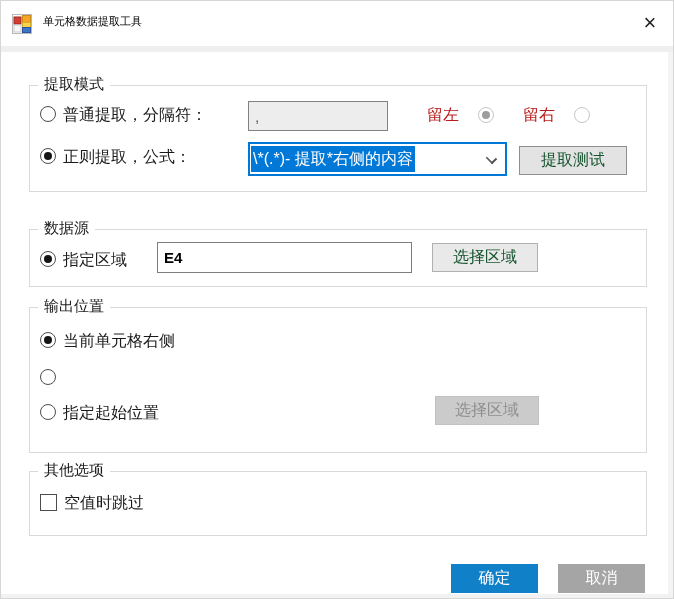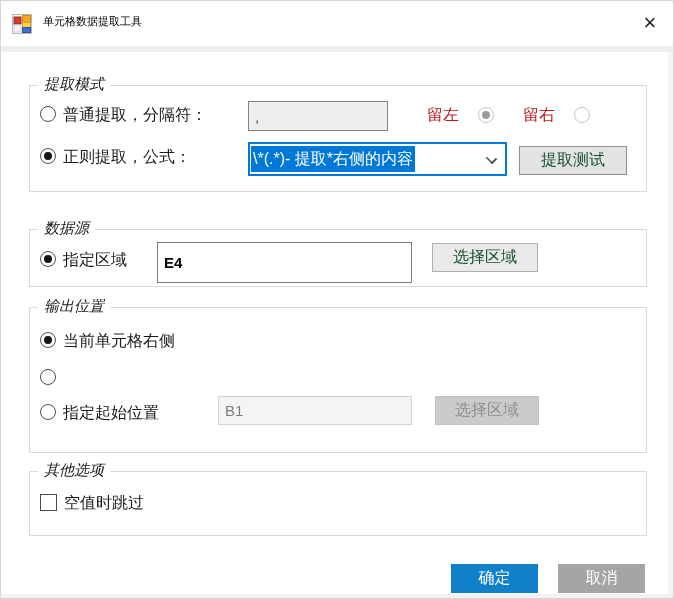--- a/index.html
+++ b/index.html
@@ -22,21 +22,21 @@
     font-size:22px; font-weight:300; color:#222; cursor:pointer; background:transparent; border:none;
   }
   .strip-top { position:absolute; top:45px; left:0; right:0; height:6px; background:#efefef; }
   .strip-right { position:absolute; top:51px; right:0; bottom:4px; width:5px; background:#f4f4f4; }
   .strip-bottom { position:absolute; left:0; right:0; bottom:0; height:4px; background:#f2f2f2; }
 
   
   .group { position:absolute; left:28px; width:618px; border:1px solid #d9d9d9; background:#fff; }
   .group-title {
     position:absolute; top:-11px; left:8px; background:#fff;
-    padding:0 6px; font-size:15px; color:#1a1a1a; white-space:nowrap;font-style:italic;
+    padding:0 6px; font-size:15px; color:#1a1a1a; white-space:nowrap;
   }
   .g1 { top:84px;  height:107px; }
   .g2 { top:228px; height:58px;  }
   .g3 { top:306px; height:146px; }
   .g4 { top:470px; height:65px;  }
 
   .abs { position:absolute; }
   .lbl { font-size:16px; color:#1a1a1a; white-space:nowrap; }
   .lbl.dis { color:#b91c1c; }
 
@@ -139,35 +139,34 @@
       <span class="combo-arrow"></span>
     </div>
     <button class="wbtn" style="left:489px; top:60px; width:108px; height:29px;">提取测试</button>
   </div>
 
   <div class="group g2">
     <span class="group-title">数据源</span>
 
     <span class="radio sel" style="left:10px; top:21px;"></span>
     <span class="lbl abs" style="left:33px; top:20px;">指定区域</span>
-    <input class="tbox range" style="left: 127px; top: 12px; width: 255px; height: 41px;" value="E4">
+    <input class="tbox range" style="left: 127px; top: 12px; width: 255px; height: 31px;" value="E4">
     <button class="wbtn light" style="left:402px; top:13px; width:106px; height:29px;">选择区域</button>
   </div>
 
   <div class="group g3">
     <span class="group-title">输出位置</span>
 
     <span class="radio sel" style="left:10px; top:24px;"></span>
     <span class="lbl abs" style="left:33px; top:23px;">当前单元格右侧</span>
 
     <span class="radio" style="left:10px; top:61px;"></span>
 
     <span class="radio" style="left:10px; top:96px;"></span>
     <span class="lbl abs" style="left:33px; top:95px;">指定起始位置</span>
-    <input class="tbox dis" style="left: 188px; top: 88px; width: 194px; height: 29px;" disabled="" value="B1">
     <button class="wbtn dis" style="left:405px; top:88px; width:104px; height:29px;" disabled="">选择区域</button>
   </div>
 
   <div class="group g4">
     <span class="group-title">其他选项</span>
 
     <span class="checkbox" style="left:10px; top:22px;"></span>
     <span class="lbl abs" style="left:34px; top:21px;">空值时跳过</span>
   </div>
 

